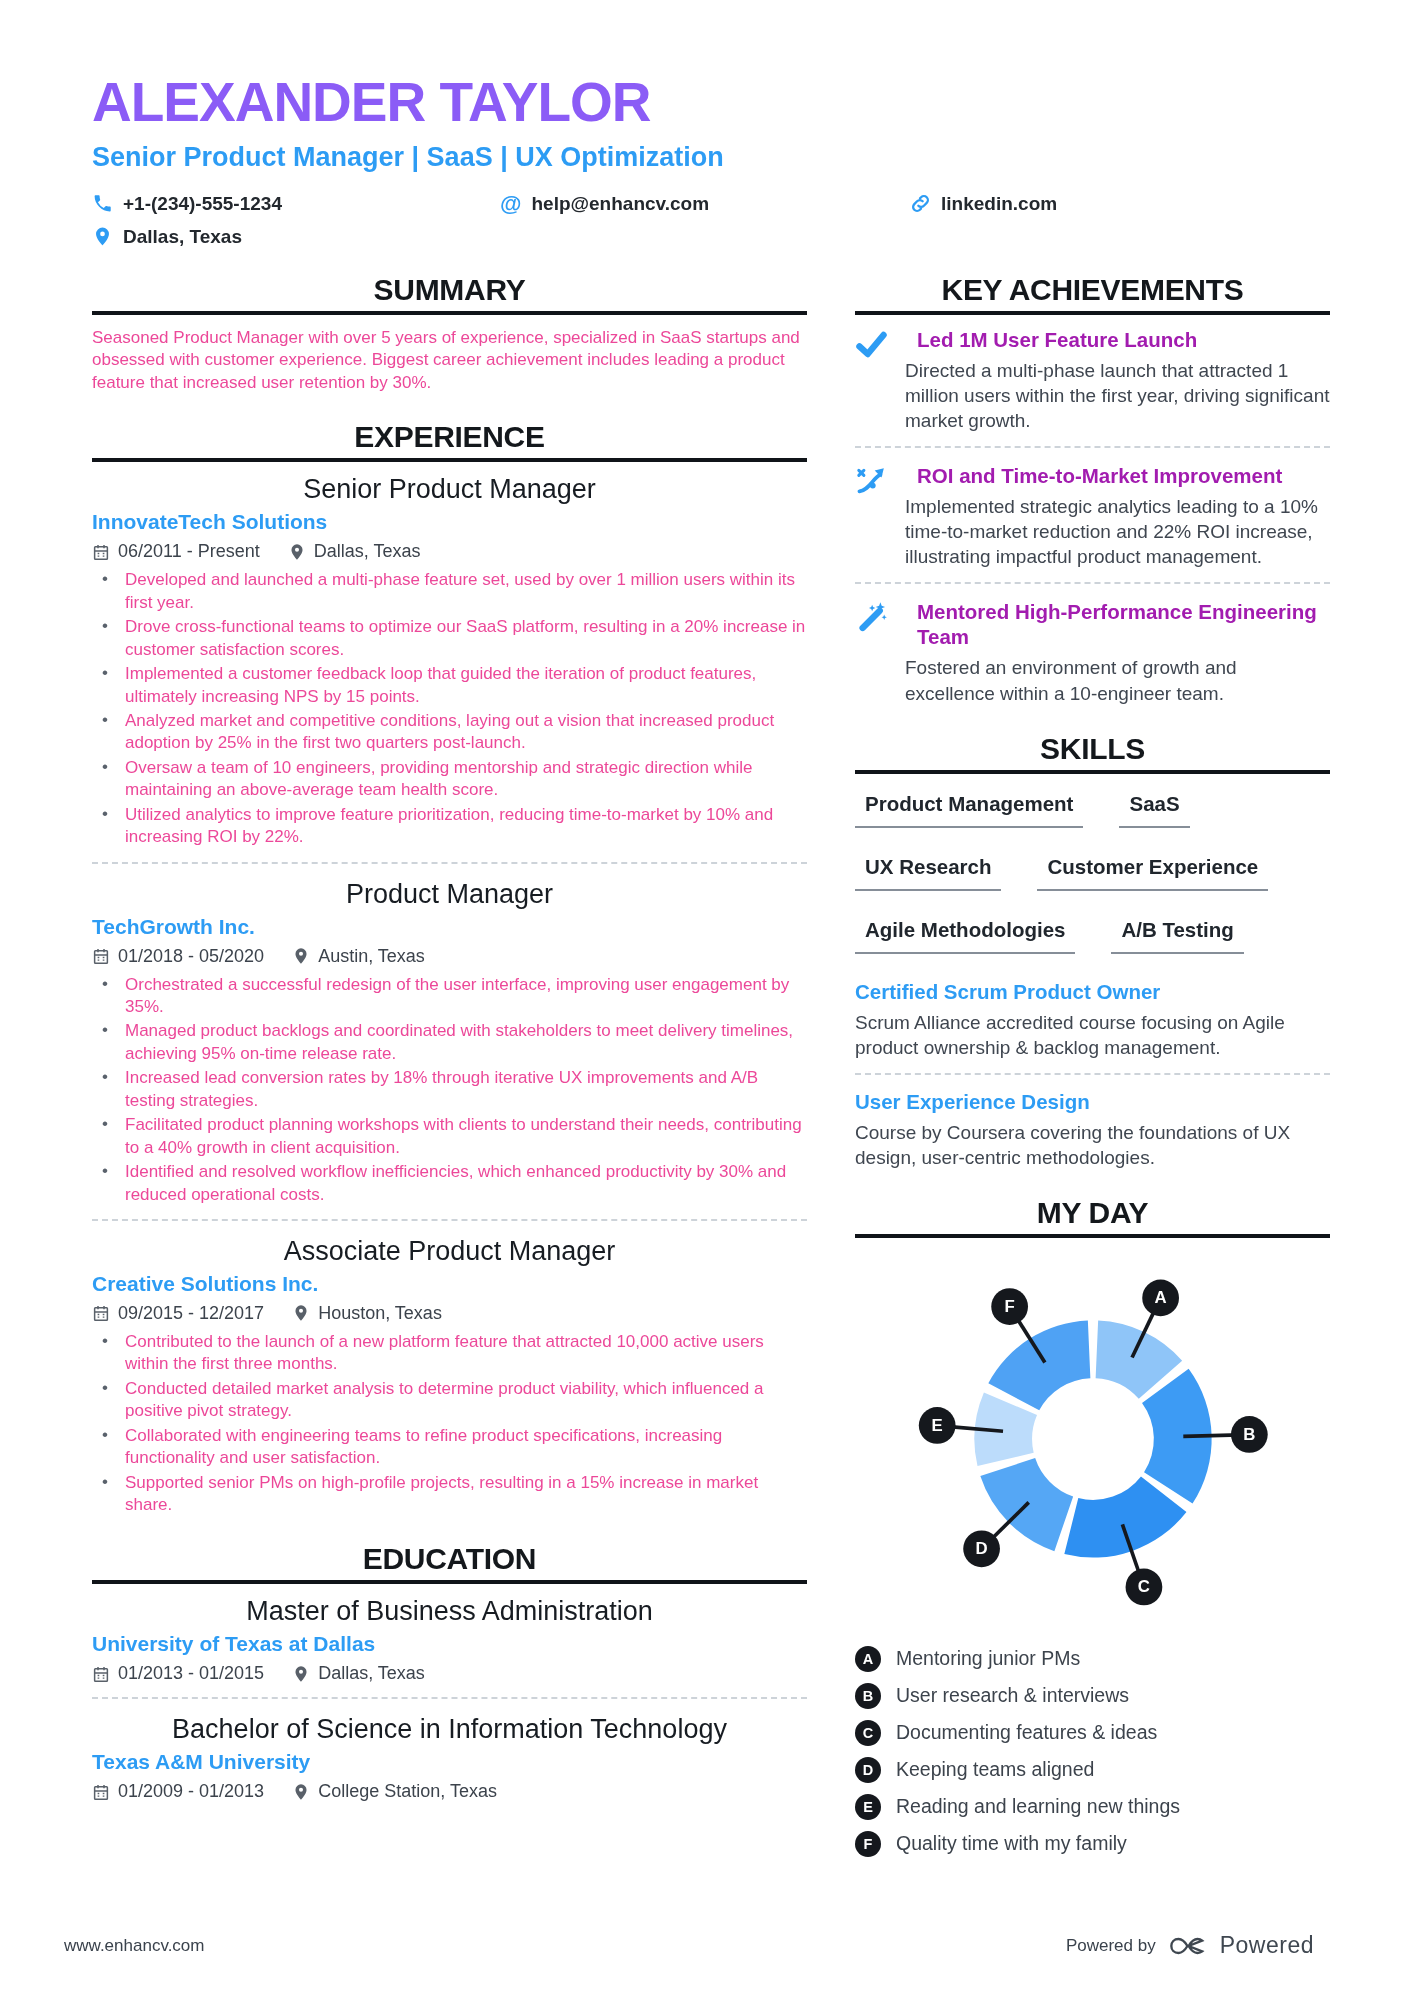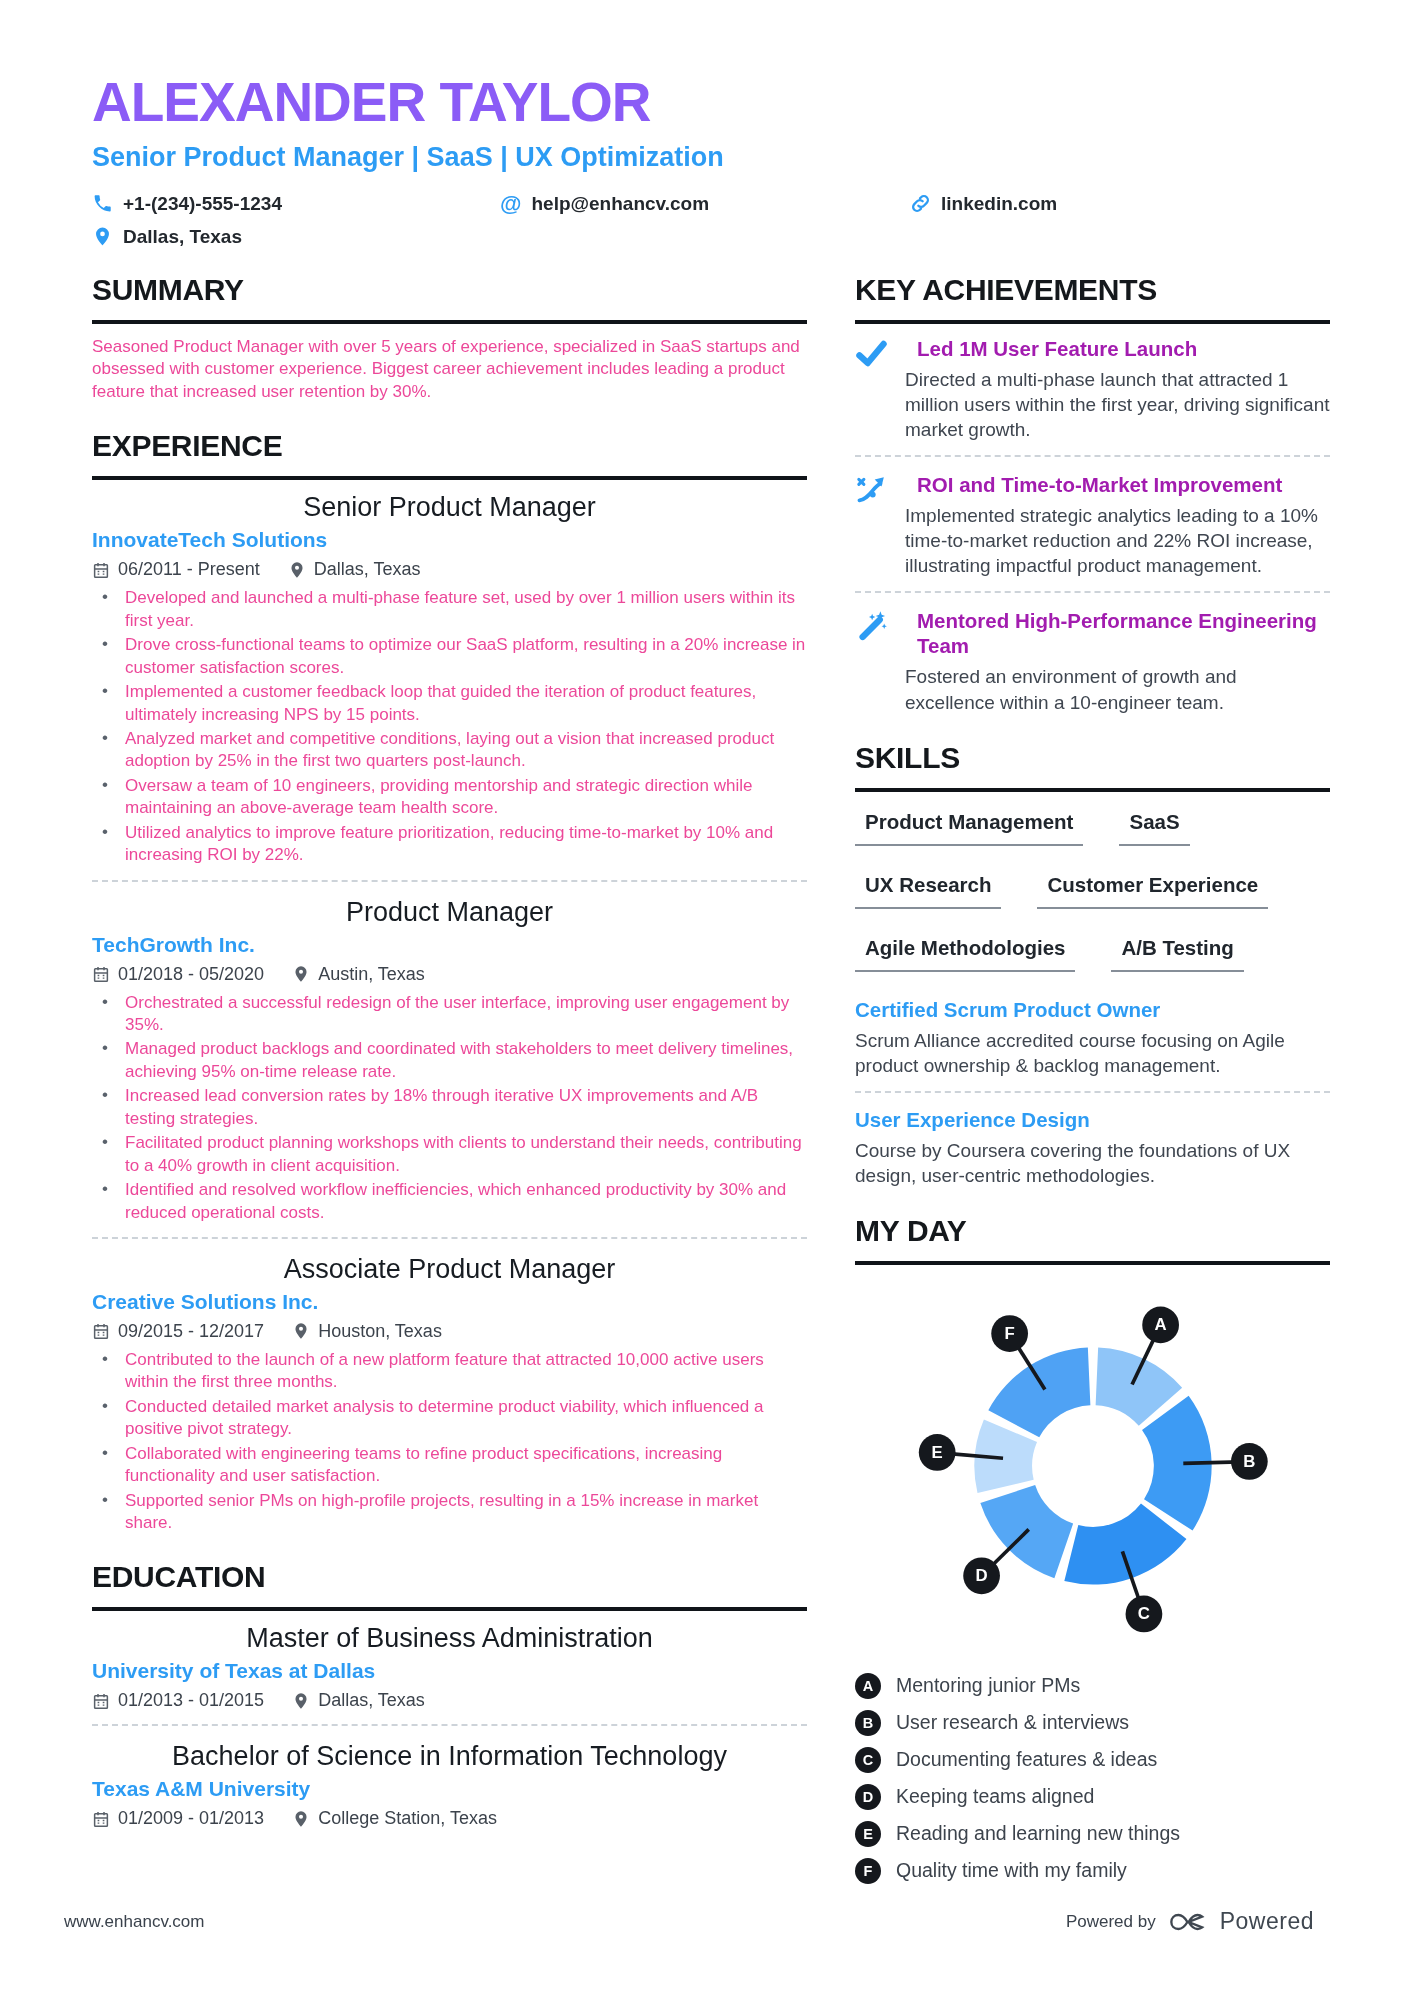--- a/index.html
+++ b/index.html
@@ -11,21 +11,21 @@
   .contact{margin-top:14px;display:grid;grid-template-columns:408px 410px 1fr;grid-auto-rows:33px;align-items:center;font-size:19px;font-weight:700;color:#23282e;}
   .c-item{display:flex;align-items:center;gap:10px;}
   .c-item .ic{width:21px;height:21px;display:inline-flex;flex:none;}
   .c-item .ic svg{width:100%;height:100%;}
   .ic-at{color:#2d9cf4;font-size:22px;font-weight:700;line-height:1;}
   .loc{grid-column:1;grid-row:2;}
   .cols{display:flex;gap:48px;padding:20px 80px 0 92px;align-items:flex-start;}
   .col-left{width:715px;flex:none;}
   .col-right{width:475px;flex:none;}
   section{margin-bottom:26px;}
-  h2{margin:0 0 12px;padding-bottom:13px;font-size:30px;font-weight:700;letter-spacing:-0.3px;color:#14181c;border-bottom:4px solid #101419;}
+  h2{margin:0 0 12px;padding-bottom:4px;font-size:30px;font-weight:700;letter-spacing:-0.3px;color:#14181c;border-bottom:4px solid #101419;text-align:center;}
   .body,li{font-size:17px;line-height:1.32;color:#ec4899;}
   .body{margin:0;}
   .job h3,.edu h3{margin:0 0 5px;font-size:27px;font-weight:400;color:#171c22;text-align:center;}
   .company{margin:0 0 7px;font-size:21px;font-weight:700;color:#2d9cf4;}
   .meta{display:flex;gap:28px;align-items:center;margin-bottom:7px;font-size:18px;color:#3c434c;}
   .meta-item{display:flex;align-items:center;gap:8px;}
   .meta-item .ic{width:18px;height:18px;display:inline-flex;flex:none;}
   .meta-item .ic svg{width:100%;height:100%;}
   ul{list-style:none;margin:0;padding:0;}
   li{position:relative;padding-left:33px;margin-bottom:2px;}
@@ -37,21 +37,21 @@
   .achv h4{margin:0 12px 6px;font-size:20.5px;font-weight:700;line-height:1.22;color:#a21caf;}
   .achv p{margin:0;font-size:19px;line-height:1.32;}
   .skills{display:flex;flex-wrap:wrap;column-gap:36px;row-gap:27px;padding-top:6px;}
   .skill{font-size:20.5px;font-weight:700;color:#20262d;padding:0 10px 10px;border-bottom:2px solid #868e98;}
   .course h4{margin:0 0 6px;font-size:20.5px;font-weight:700;color:#2d9cf4;}
   .course p{margin:0;font-size:19px;line-height:1.32;}
   .donut-wrap{display:flex;justify-content:center;margin-top:4px;}
   .legend{margin-top:18px;}
   .lg-row{display:flex;align-items:center;gap:15px;margin-bottom:11px;font-size:19.5px;color:#3c434c;}
   .lg-badge{width:26px;height:26px;border-radius:50%;background:#15181d;color:#fff;font-size:14.5px;font-weight:700;display:flex;align-items:center;justify-content:center;flex:none;}
-  footer{position:absolute;left:64px;right:96px;bottom:60px;display:flex;justify-content:space-between;align-items:center;font-size:17px;color:#3a424c;}
+  footer{position:absolute;left:64px;right:96px;bottom:36px;display:flex;justify-content:space-between;align-items:center;font-size:17px;color:#3a424c;}
   .powered{display:flex;align-items:center;gap:12px;}
   .powered .logo{width:40px;height:26px;display:inline-flex;}
   .powered .logo svg{width:100%;height:100%;}
   .brand{font-size:23px;color:#3f4750;letter-spacing:0.5px;}
 </style>
 </head>
 <body>
 
 <div class="page">
 

